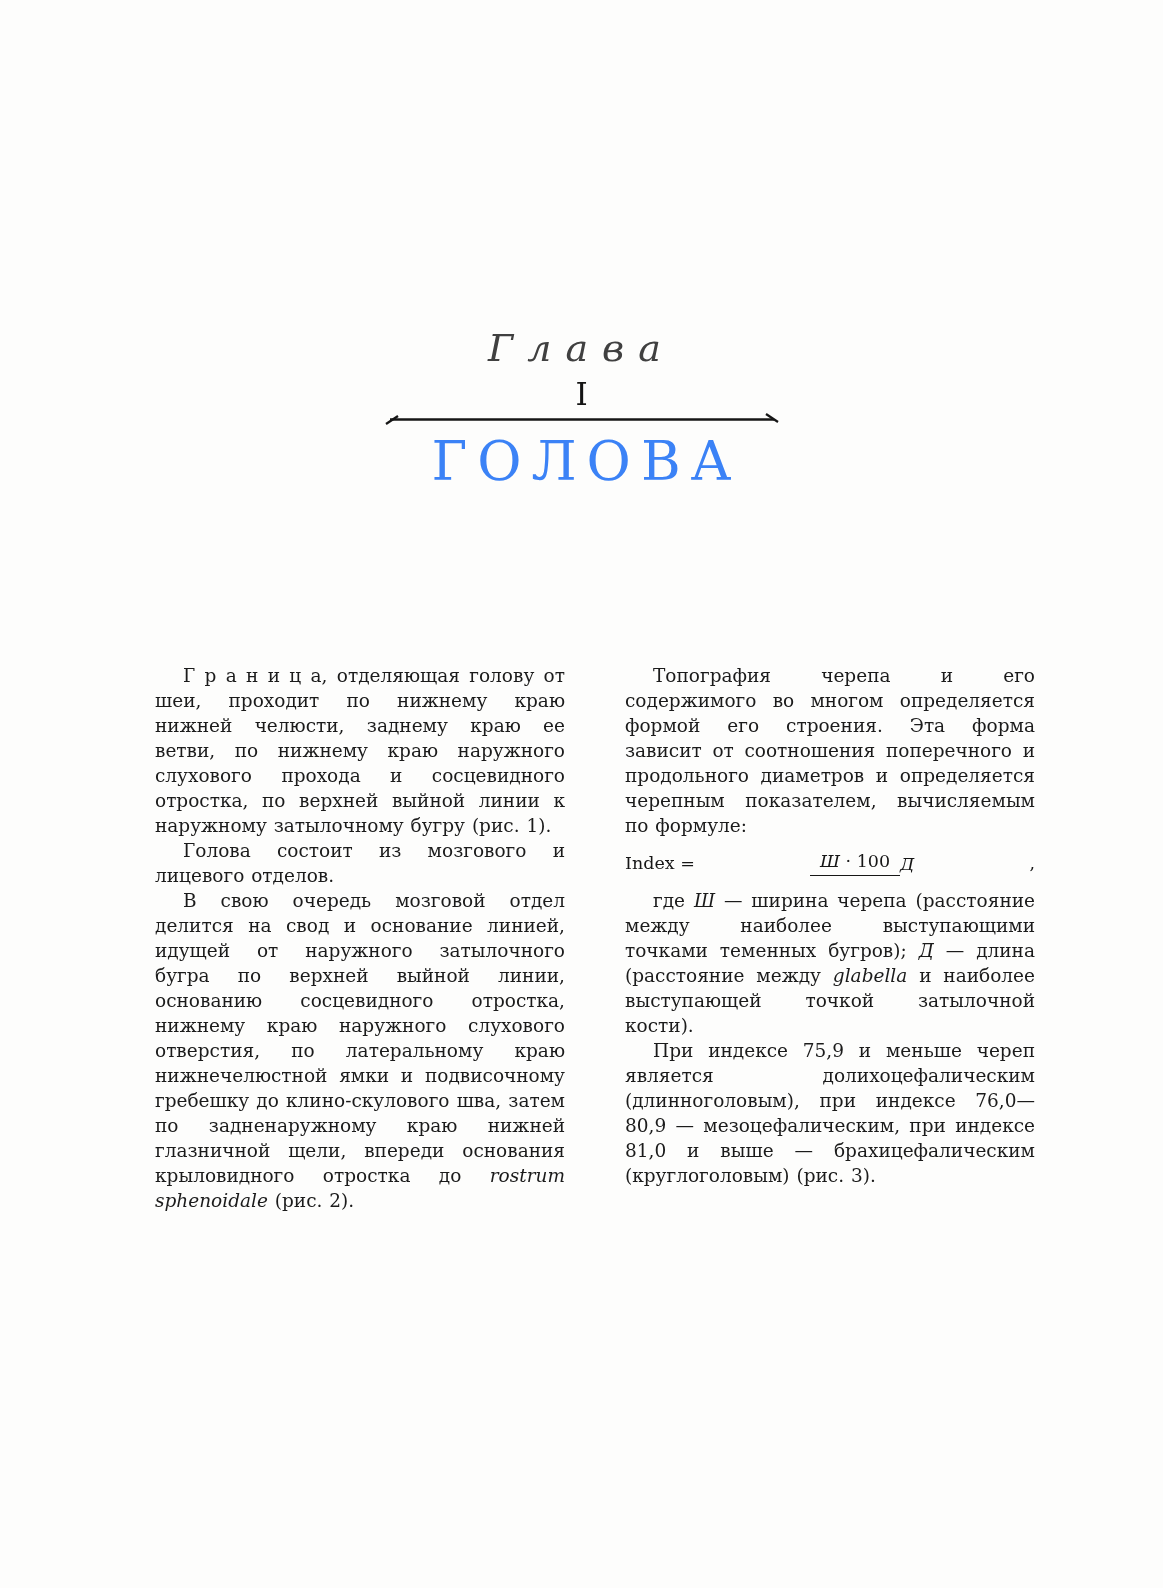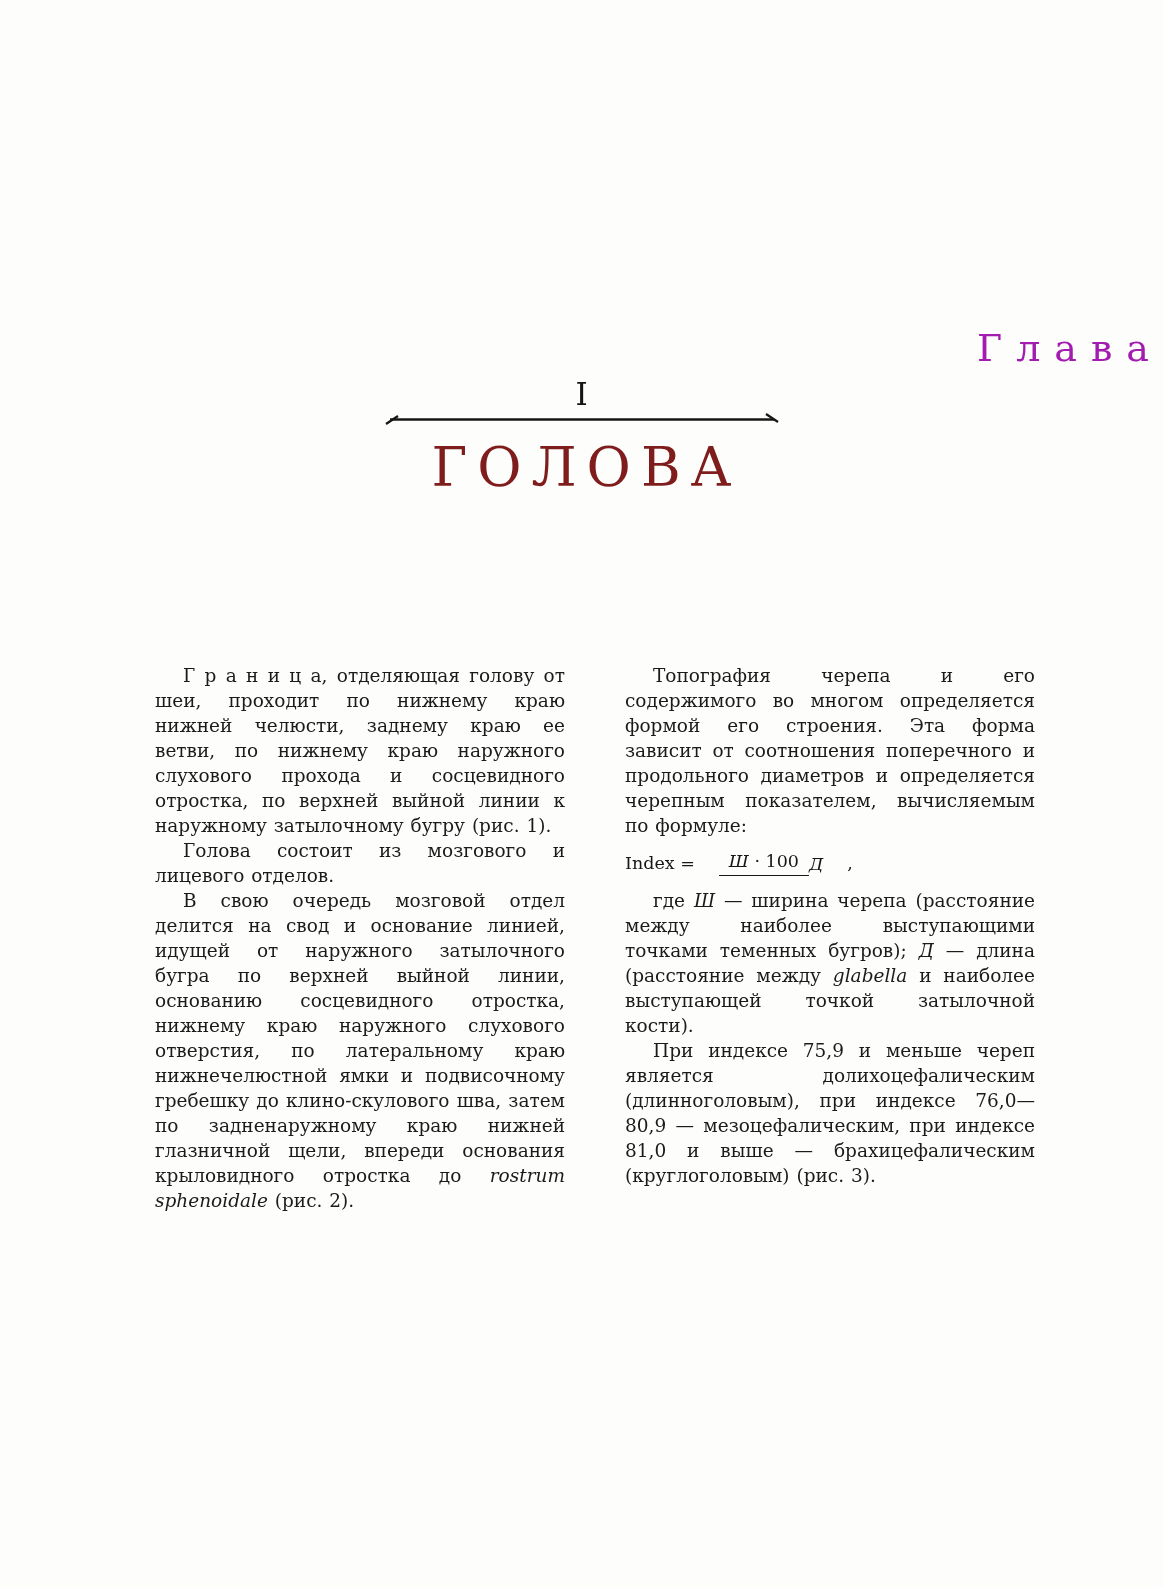--- a/index.html
+++ b/index.html
@@ -20,44 +20,44 @@
   
   .chapter-block {
     position: absolute;
     top: 326px;
     left: 0;
     right: 0;
     text-align: center;
   }
 
   .chapter-word {
+    font-style: italic;
     font-size: 38px;
     letter-spacing: 14px;
-    color: #a21caf;
-    text-align: right;
+    color: #404040;
   }
 
   .chapter-number {
     margin-top: 6px;
     font-size: 31px;
     color: #141414;
   }
 
   .chapter-rule {
     display: block;
     margin: 0 auto;
     margin-top: -2px;
   }
 
   .chapter-title {
-    margin-top: 8px;
+    margin-top: 2px;
     font-size: 54px;
     letter-spacing: 10px;
     text-indent: 10px; 
-    color: #7f1d1d;
+    color: #3b82f6;
     white-space: nowrap;
   }
 
   
   .section-title {
     position: absolute;
     top: 610px;
     left: 0;
     right: 0;
     text-align: center;
@@ -90,23 +90,23 @@
     text-indent: 28px;
     color: #1b1b1b;
     word-spacing: 1px;
   }
 
   .em { font-style: italic; }
 
   
   .formula-row {
     display: flex;
-    justify-content: flex-start;
+    justify-content: space-between;
     align-items: center;
-    gap: 24px;
+    gap: 8px;
     margin: 13px 0 12px;
     font-size: 17.5px;
     color: #161616;
   }
 
   .frac {
     display: inline-flex;
     align-items: center;
     line-height: 1.25;
   }

